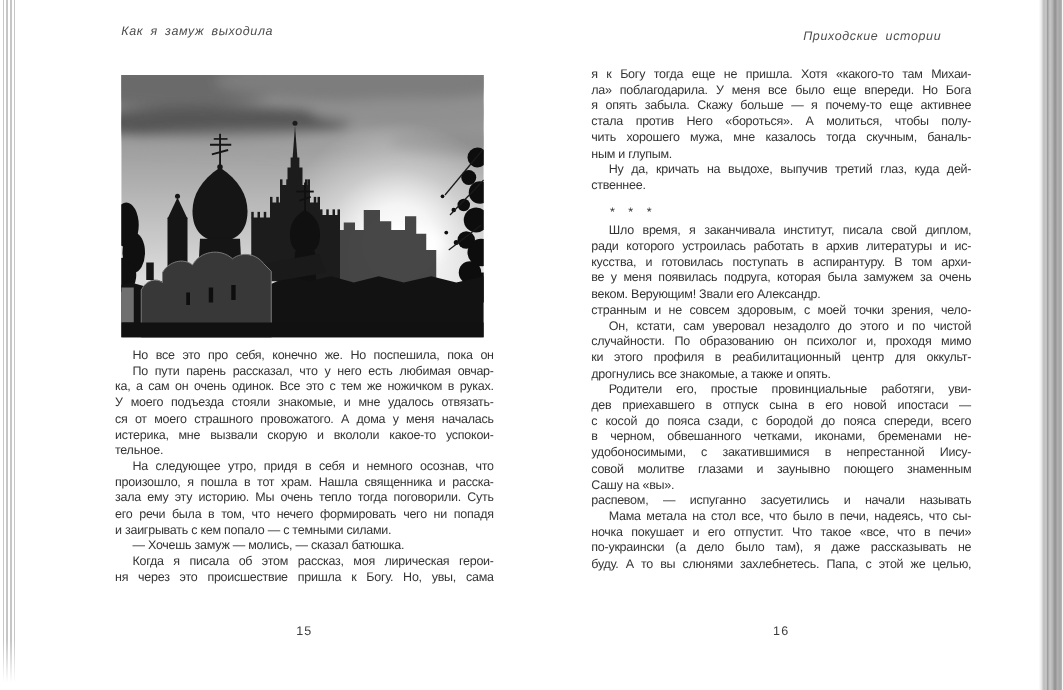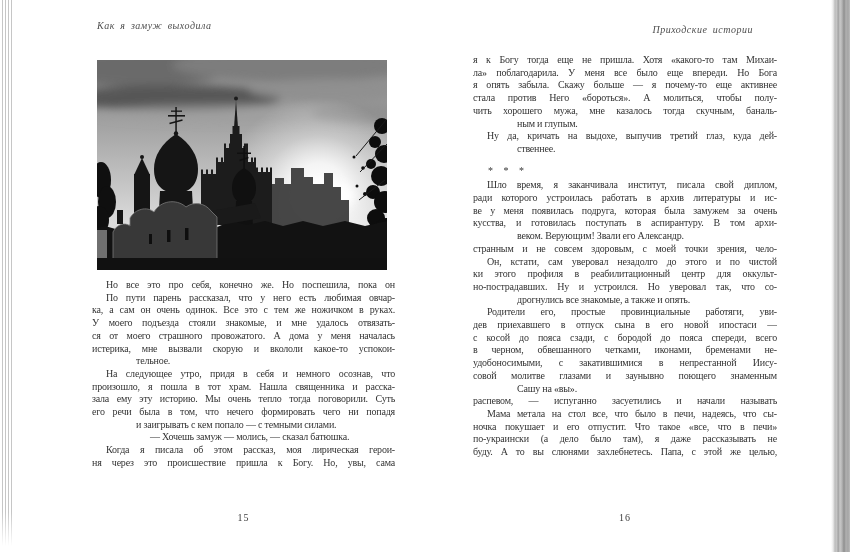--- a/index.html
+++ b/index.html
@@ -1,18 +1,18 @@
 <!DOCTYPE html>
 <html><head>
 <meta charset="utf-8">
 <style>
   html,body{margin:0;padding:0;background:#ffffff;}
   .stage{
     position:relative;width:850px;height:552px;background:#ffffff;overflow:hidden;
-    font-family:Liberation Serif, serif;color:#333;
+    font-family:Liberation Sans, sans-serif;color:#333;
   }
   
   .edge-left{
     position:absolute;left:0;top:0;width:14px;height:552px;
     background:repeating-linear-gradient(to right,#ffffff 0px,#ffffff 2.1px,#c6c6c6 2.1px,#c6c6c6 3.1px);
   }
   .edge-left:after{content:"";position:absolute;left:0;bottom:0;width:100%;height:40px;
     background:linear-gradient(to bottom,rgba(255,255,255,0),#ffffff 85%);}
   .edge-right{
     position:absolute;left:831px;top:0;width:19px;height:552px;
@@ -28,24 +28,24 @@
   }
   .running-head.rh-left{left:5px;}
   .running-head.rh-right{top:24px;right:24px;}
   .photo{position:absolute;left:5px;top:60px;width:290px;height:210px;}
   .photo svg{display:block;width:100%;height:100%;}
   .body-text{position:absolute;left:0;width:100%;font-size:10px;line-height:12.7px;
     color:#343434;letter-spacing:-0.2px;}
   .page-left .body-text{top:279px;}
   .page-right .body-text{top:54px;}
   .line{text-align:justify;text-align-last:justify;overflow:hidden;white-space:nowrap;}
-  .line-end{text-align-last:left;margin-left:44px;}
+  .line-end{text-align-last:left;}
   .line-indent{text-indent:14px;}
   .separator{margin:9px 0 2px 0;text-indent:15px;letter-spacing:4px;font-size:10px;color:#343434;}
-  .page-number{position:absolute;top:512px;left:0;width:100%;text-align:center;
+  .page-number{position:absolute;top:500px;left:0;width:100%;text-align:center;
     font-size:10px;color:#3c3c3c;letter-spacing:1px;}
 </style>
 </head>
 <body>
 
 <div class="stage">
 
   <div class="edge-left"></div>
   <div class="edge-right"></div>
 
@@ -211,27 +211,27 @@
         <div class="line">ла» поблагодарила. У меня все было еще впереди. Но Бога</div>
         <div class="line">я опять забыла. Скажу больше — я почему-то еще активнее</div>
         <div class="line">стала против Него «бороться». А молиться, чтобы полу-</div>
         <div class="line">чить хорошего мужа, мне казалось тогда скучным, баналь-</div>
         <div class="line line-end">ным и глупым.</div>
         <div class="line line-indent">Ну да, кричать на выдохе, выпучив третий глаз, куда дей-</div>
         <div class="line line-end">ственнее.</div>
         <div class="separator">* * *</div>
         <div class="line line-indent">Шло время, я заканчивала институт, писала свой диплом,</div>
         <div class="line">ради которого устроилась работать в архив литературы и ис-</div>
+        <div class="line">кусства, и готовилась поступать в аспирантуру. В том архи-</div>
         <div class="line">ве у меня появилась подруга, которая была замужем за очень</div>
-        <div class="line">кусства, и готовилась поступать в аспирантуру. В том архи-</div>
         <div class="line line-end">веком. Верующим! Звали его Александр.</div>
         <div class="line">странным и не совсем здоровым, с моей точки зрения, чело-</div>
         <div class="line line-indent">Он, кстати, сам уверовал незадолго до этого и по чистой</div>
+        <div class="line">случайности. По образованию он психолог и, проходя мимо</div>
         <div class="line">ки этого профиля в реабилитационный центр для оккульт-</div>
-        <div class="line">но-пострадавших. Ну и устроился. Но уверовал так, что со-</div>
         <div class="line line-end">дрогнулись все знакомые, а также и опять.</div>
         <div class="line line-indent">Родители его, простые провинциальные работяги, уви-</div>
         <div class="line">дев приехавшего в отпуск сына в его новой ипостаси —</div>
         <div class="line">с косой до пояса сзади, с бородой до пояса спереди, всего</div>
         <div class="line">в черном, обвешанного четками, иконами, бременами не-</div>
         <div class="line">удобоносимыми, с закатившимися в непрестанной Иису-</div>
         <div class="line">совой молитве глазами и заунывно поющего знаменным</div>
         <div class="line line-end">Сашу на «вы».</div>
         <div class="line">распевом, — испуганно засуетились и начали называть</div>
         <div class="line line-indent">Мама метала на стол все, что было в печи, надеясь, что сы-</div>

